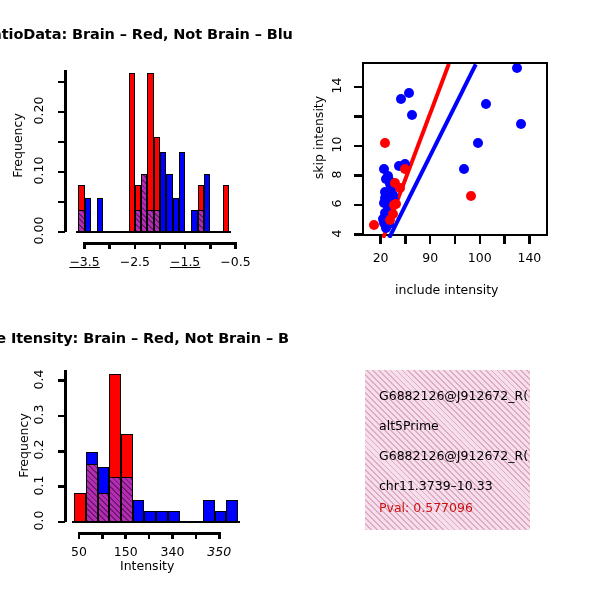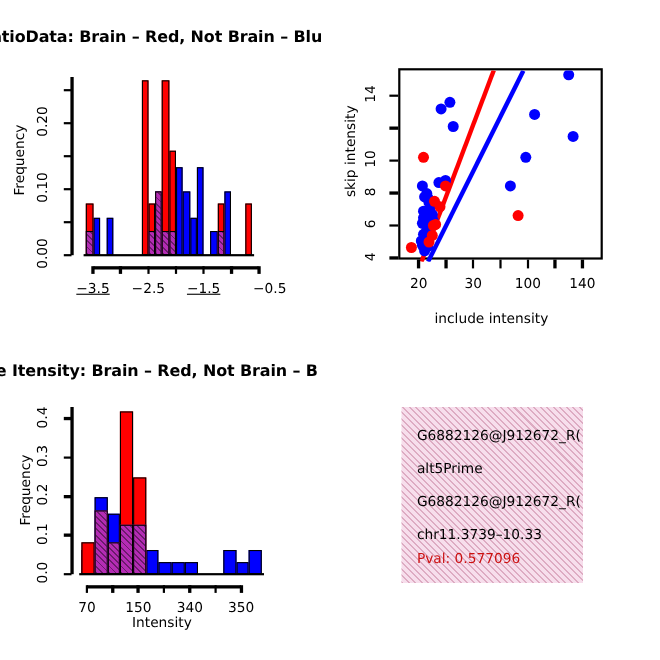--- a/index.html
+++ b/index.html
@@ -114,21 +114,21 @@
       <div class="axis-line" style="left: 58px; top: 140.7px; width: 7px; height: 2.6px;"></div>
       <div class="axis-line" style="left: 58px; top: 80.7px; width: 7px; height: 2.6px;"></div>
       <div class="axis-line" style="left: 84.5714px; top: 242px; width: 150.857px; height: 2.6px;"></div>
       <div class="axis-line" style="left: 83.2714px; top: 242px; width: 2.6px; height: 7px;"></div>
       <div class="tick-label" style="left: 59.5714px; top: 254px; width: 50px; text-align: center; text-decoration: underline;">−3.5</div>
       <div class="axis-line" style="left: 133.557px; top: 242px; width: 2.6px; height: 7px;"></div>
       <div class="tick-label" style="left: 109.857px; top: 254px; width: 50px; text-align: center;">−2.5</div>
       <div class="axis-line" style="left: 183.843px; top: 242px; width: 2.6px; height: 7px;"></div>
       <div class="tick-label" style="left: 160.143px; top: 254px; width: 50px; text-align: center; text-decoration: underline;">−1.5</div>
       <div class="axis-line" style="left: 234.129px; top: 242px; width: 2.6px; height: 7px;"></div>
-      <div class="tick-label" style="left: 210.429px; top: 254px; width: 50px; text-align: right;">−0.5</div>
+      <div class="tick-label" style="left: 210.429px; top: 254px; width: 50px; text-align: center;">−0.5</div>
       <div class="axis-line" style="left: 108.414px; top: 242px; width: 2.6px; height: 7px;"></div>
       <div class="axis-line" style="left: 158.7px; top: 242px; width: 2.6px; height: 7px;"></div>
       <div class="axis-line" style="left: 208.986px; top: 242px; width: 2.6px; height: 7px;"></div>
       <div class="bar bar-blue" style="left: 84.5714px; top: 197.8px; width: 6.28571px; height: 34.2px;"></div>
       <div class="bar bar-blue" style="left: 97.1429px; top: 197.8px; width: 6.28571px; height: 34.2px;"></div>
       <div class="bar bar-blue" style="left: 141.143px; top: 174.4px; width: 6.28571px; height: 57.6px;"></div>
       <div class="bar bar-blue" style="left: 160px; top: 152.2px; width: 6.28571px; height: 79.8px;"></div>
       <div class="bar bar-blue" style="left: 166.286px; top: 174.4px; width: 6.28571px; height: 57.6px;"></div>
       <div class="bar bar-blue" style="left: 172.571px; top: 197.8px; width: 6.28571px; height: 34.2px;"></div>
       <div class="bar bar-blue" style="left: 178.857px; top: 152.2px; width: 6.28571px; height: 79.8px;"></div>
@@ -214,21 +214,21 @@
       <div class="tick-label vlabel" style="left: 16px; top: 166.542px; width: 40px; text-align: center;">8</div>
       <div class="axis-line" style="left: 54px; top: 144.751px; width: 8px; height: 2.6px;"></div>
       <div class="tick-label vlabel" style="left: 16px; top: 137.051px; width: 40px; text-align: center;">10</div>
       <div class="axis-line" style="left: 54px; top: 115.259px; width: 8px; height: 2.6px;"></div>
       <div class="axis-line" style="left: 54px; top: 85.7678px; width: 8px; height: 2.6px;"></div>
       <div class="tick-label vlabel" style="left: 16px; top: 78.0678px; width: 40px; text-align: center;">14</div>
       <div class="axis-line" style="left: 79.3px; top: 236px; width: 2.6px; height: 8px;"></div>
       <div class="tick-label" style="left: 55.6px; top: 250px; width: 50px; text-align: center;">20</div>
       <div class="axis-line" style="left: 104.1px; top: 236px; width: 2.6px; height: 8px;"></div>
       <div class="axis-line" style="left: 128.9px; top: 236px; width: 2.6px; height: 8px;"></div>
-      <div class="tick-label" style="left: 105.2px; top: 250px; width: 50px; text-align: center;">30</div>
+      <div class="tick-label" style="left: 105.2px; top: 250px; width: 50px; text-align: center;">90</div>
       <div class="axis-line" style="left: 153.7px; top: 236px; width: 2.6px; height: 8px;"></div>
       <div class="axis-line" style="left: 178.5px; top: 236px; width: 2.6px; height: 8px;"></div>
       <div class="tick-label" style="left: 154.8px; top: 250px; width: 50px; text-align: center;">100</div>
       <div class="axis-line" style="left: 203.3px; top: 236px; width: 2.6px; height: 8px;"></div>
       <div class="axis-line" style="left: 228.1px; top: 236px; width: 2.6px; height: 8px;"></div>
       <div class="tick-label" style="left: 204.4px; top: 250px; width: 50px; text-align: center;">140</div>
     </div>
 </div>
 
 <div class="panel" id="panel-intensity" style="left:0px; top:310px; width:300px; height:290px;">
@@ -242,30 +242,30 @@
       <div class="axis-line" style="left: 58px; top: 175.351px; width: 7px; height: 2.6px;"></div>
       <div class="tick-label vlabel" style="left: 14px; top: 167.651px; width: 48px; text-align: center;">0.1</div>
       <div class="axis-line" style="left: 58px; top: 140.002px; width: 7px; height: 2.6px;"></div>
       <div class="tick-label vlabel" style="left: 14px; top: 132.302px; width: 48px; text-align: center;">0.2</div>
       <div class="axis-line" style="left: 58px; top: 104.653px; width: 7px; height: 2.6px;"></div>
       <div class="tick-label vlabel" style="left: 14px; top: 96.9535px; width: 48px; text-align: center;">0.3</div>
       <div class="axis-line" style="left: 58px; top: 69.3047px; width: 7px; height: 2.6px;"></div>
       <div class="tick-label vlabel" style="left: 14px; top: 61.6047px; width: 48px; text-align: center;">0.4</div>
       <div class="axis-line" style="left: 79.0141px; top: 222px; width: 140.282px; height: 2.6px;"></div>
       <div class="axis-line" style="left: 77.7141px; top: 222px; width: 2.6px; height: 7px;"></div>
-      <div class="tick-label" style="left: 54.0141px; top: 234px; width: 50px; text-align: center;">70</div>
+      <div class="tick-label" style="left: 54.0141px; top: 234px; width: 50px; text-align: center;">50</div>
       <div class="axis-line" style="left: 101.094px; top: 222px; width: 2.6px; height: 7px;"></div>
       <div class="axis-line" style="left: 124.475px; top: 222px; width: 2.6px; height: 7px;"></div>
       <div class="tick-label" style="left: 100.775px; top: 234px; width: 50px; text-align: center;">150</div>
       <div class="axis-line" style="left: 147.855px; top: 222px; width: 2.6px; height: 7px;"></div>
       <div class="axis-line" style="left: 171.235px; top: 222px; width: 2.6px; height: 7px;"></div>
       <div class="tick-label" style="left: 147.535px; top: 234px; width: 50px; text-align: center;">340</div>
       <div class="axis-line" style="left: 194.615px; top: 222px; width: 2.6px; height: 7px;"></div>
       <div class="axis-line" style="left: 217.996px; top: 222px; width: 2.6px; height: 7px;"></div>
-      <div class="tick-label" style="left: 194.296px; top: 234px; width: 50px; text-align: center;">350</div>
+      <div class="tick-label" style="left: 194.296px; top: 234px; width: 50px; text-align: center; font-style: italic;">350</div>
       <div class="bar bar-blue" style="left: 74.338px; top: 190.084px; width: 11.6901px; height: 21.9163px;"></div>
       <div class="bar bar-blue" style="left: 86.0282px; top: 142.363px; width: 11.6901px; height: 69.6372px;"></div>
       <div class="bar bar-blue" style="left: 97.7183px; top: 157.209px; width: 11.6901px; height: 54.7907px;"></div>
       <div class="bar bar-blue" style="left: 132.789px; top: 190.084px; width: 11.6901px; height: 21.9163px;"></div>
       <div class="bar bar-blue" style="left: 144.479px; top: 201.042px; width: 11.6901px; height: 10.9581px;"></div>
       <div class="bar bar-blue" style="left: 156.169px; top: 201.042px; width: 11.6901px; height: 10.9581px;"></div>
       <div class="bar bar-blue" style="left: 167.859px; top: 201.042px; width: 11.6901px; height: 10.9581px;"></div>
       <div class="bar bar-blue" style="left: 202.93px; top: 190.084px; width: 11.6901px; height: 21.9163px;"></div>
       <div class="bar bar-blue" style="left: 214.62px; top: 201.042px; width: 11.6901px; height: 10.9581px;"></div>
       <div class="bar bar-blue" style="left: 226.31px; top: 190.084px; width: 11.6901px; height: 21.9163px;"></div>

